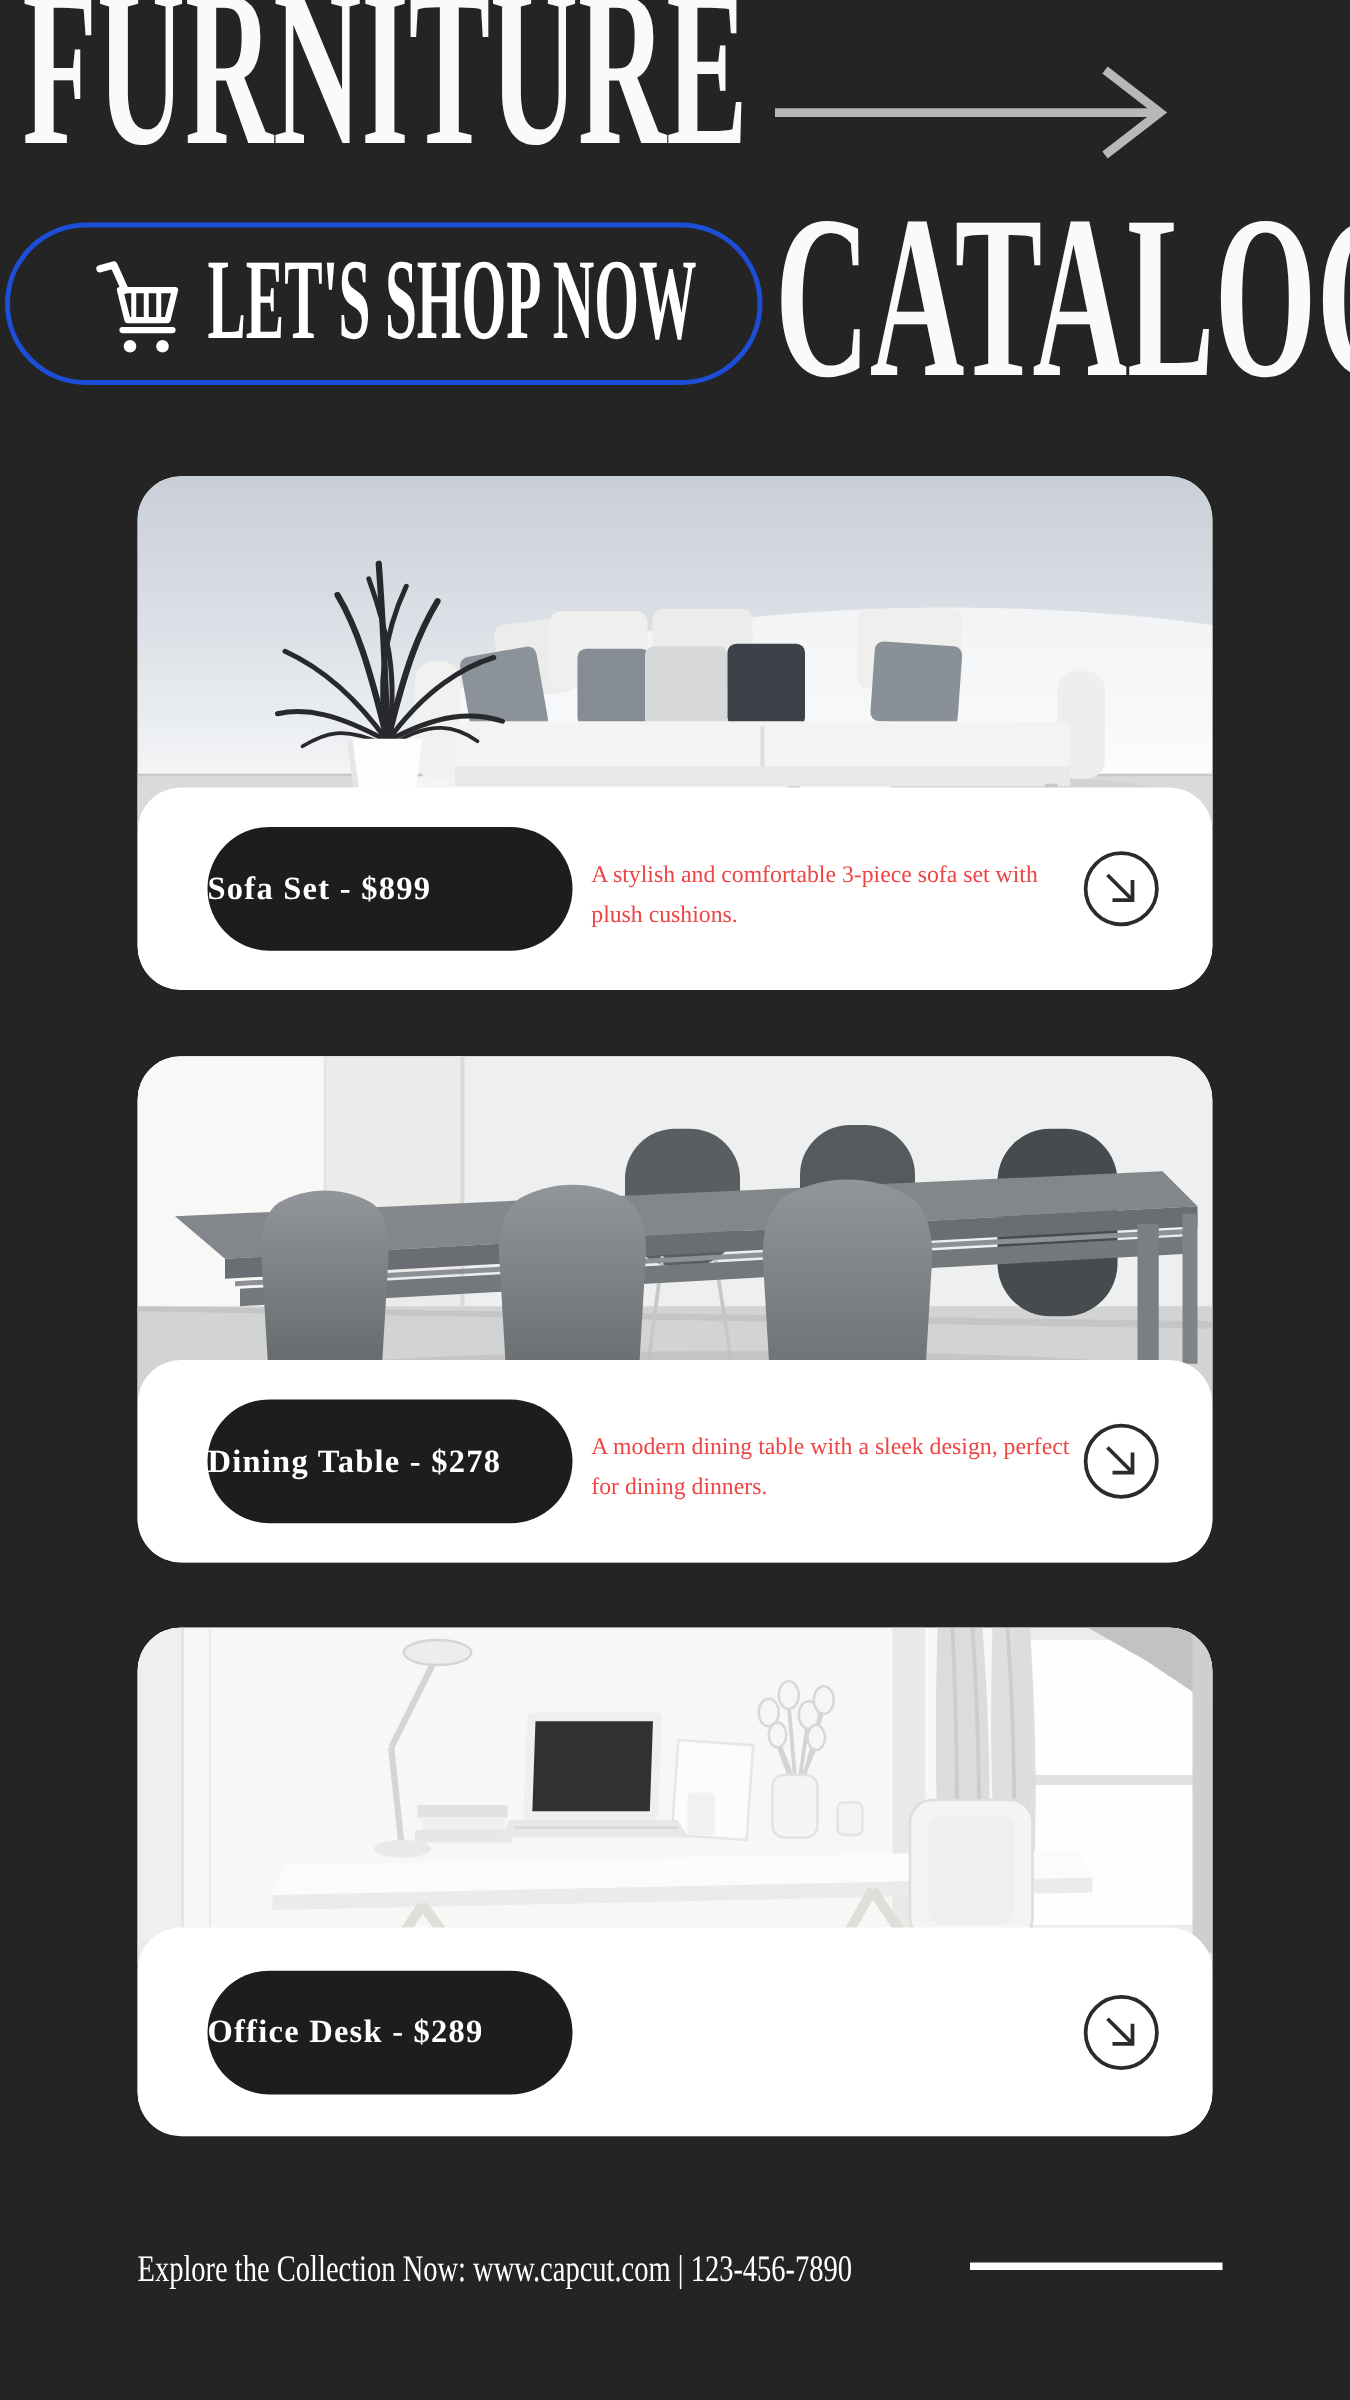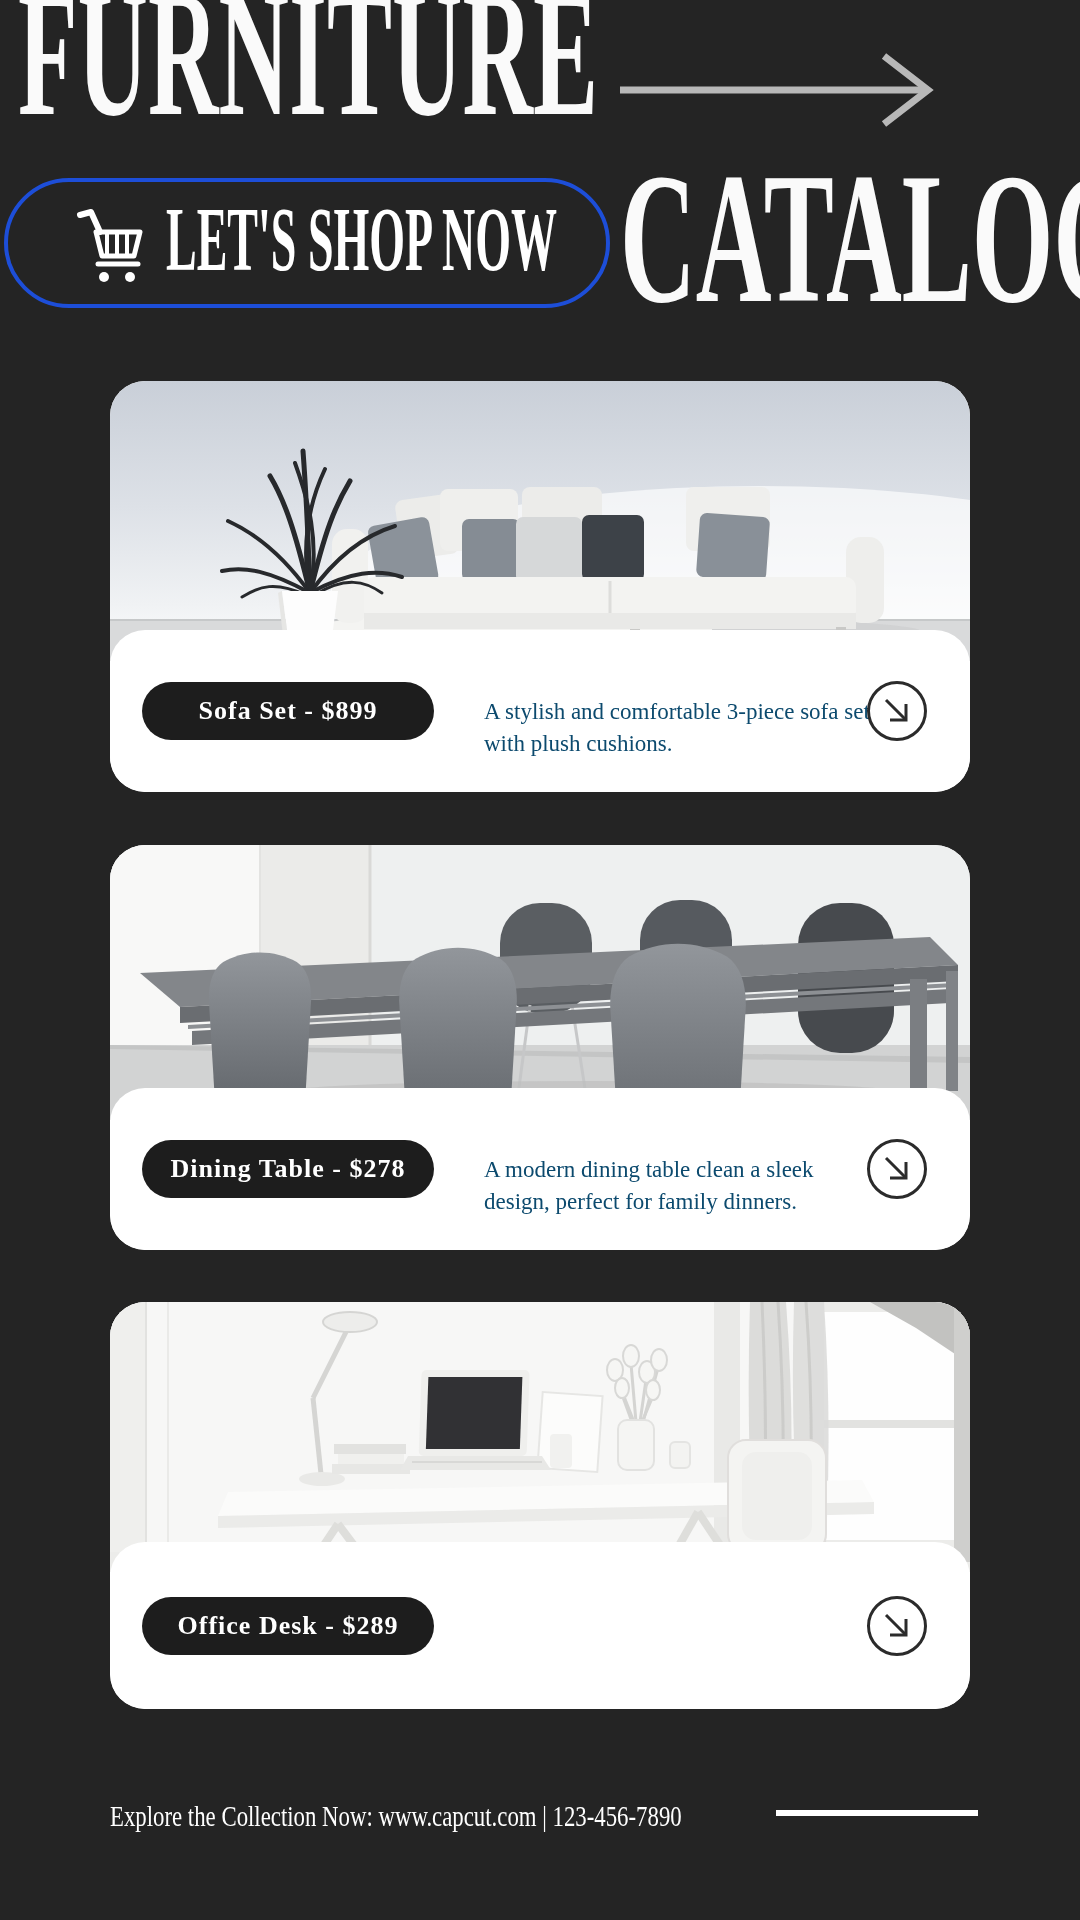--- a/index.html
+++ b/index.html
@@ -22,25 +22,25 @@
 
   
   .card{position:absolute;left:110px;width:860px;border-radius:35px;overflow:hidden;background:#ffffff;}
   .card-1{top:381px;height:411px;}
   .card-2{top:845px;height:405px;}
   .card-3{top:1302px;height:407px;}
   .scene{position:absolute;left:0;top:0;width:100%;display:block;}
   .panel{position:absolute;left:0;right:0;bottom:0;background:#ffffff;border-radius:35px;}
   .panel-1,.panel-2{height:162px;}
   .panel-3{height:167px;}
-  .tag{position:absolute;left:32px;top:50%;transform:translateY(-50%);width:292px;height:58px;
-       border-radius:999px;background:#1d1d1d;display:flex;align-items:center;justify-content:center;}
+  .tag{position:absolute;left:56px;top:50%;transform:translateY(-50%);width:292px;height:99px;
+       border-radius:999px;background:#1d1d1d;display:flex;align-items:center;justify-content:flex-start;}
   .tag span{color:#ffffff;font-size:26px;font-weight:700;letter-spacing:1px;white-space:nowrap;}
-  .desc{position:absolute;left:358px;top:50%;transform:translateY(-50%);width:400px;margin:16px;
-        font-size:23px;line-height:31.5px;color:#0c4a6e;}
+  .desc{position:absolute;left:358px;top:50%;transform:translateY(-50%);width:400px;margin:5px;
+        font-size:19px;line-height:31.5px;color:#ef4444;}
   .icon-btn{position:absolute;right:42px;top:50%;transform:translateY(-50%);width:62px;height:62px;cursor:pointer;}
 
   
   .footer-text{position:absolute;left:110px;top:1799px;margin:0;color:#ffffff;font-size:30px;
                transform:scaleX(0.76);transform-origin:0 50%;white-space:nowrap;}
   .footer-line{position:absolute;left:776px;top:1810px;width:202px;height:6px;background:#ffffff;}
 </style>
 </head>
 <body>
 
@@ -190,21 +190,21 @@
         <line x1="118" y1="258" x2="100" y2="275"></line>
           <line x1="186" y1="258" x2="204" y2="275"></line>
         <line x1="310" y1="270" x2="296" y2="275"></line>
           <line x1="390" y1="270" x2="404" y2="275"></line>
       </g>
     </svg>
     <div class="panel panel-2">
       <div class="tag">
         <span>Dining Table - $278</span>
       </div>
-      <p class="desc">A modern dining table clean a sleek design, perfect for family dinners.</p>
+      <p class="desc">A modern dining table with a sleek design, perfect for dining dinners.</p>
       <svg class="icon-btn" viewBox="0 0 62 62">
         <circle cx="31" cy="31" r="28.5" fill="none" stroke="#2b2b2b" stroke-width="3"></circle>
         <line x1="20" y1="20" x2="40" y2="40" stroke="#2b2b2b" stroke-width="3"></line>
         <polyline points="40,24 40,40 24,40" fill="none" stroke="#2b2b2b" stroke-width="3"></polyline>
       </svg>
     </div>
   </section>
 
   <section class="card card-3">
     <svg class="scene" height="270" viewBox="0 0 860 270" preserveAspectRatio="none">

